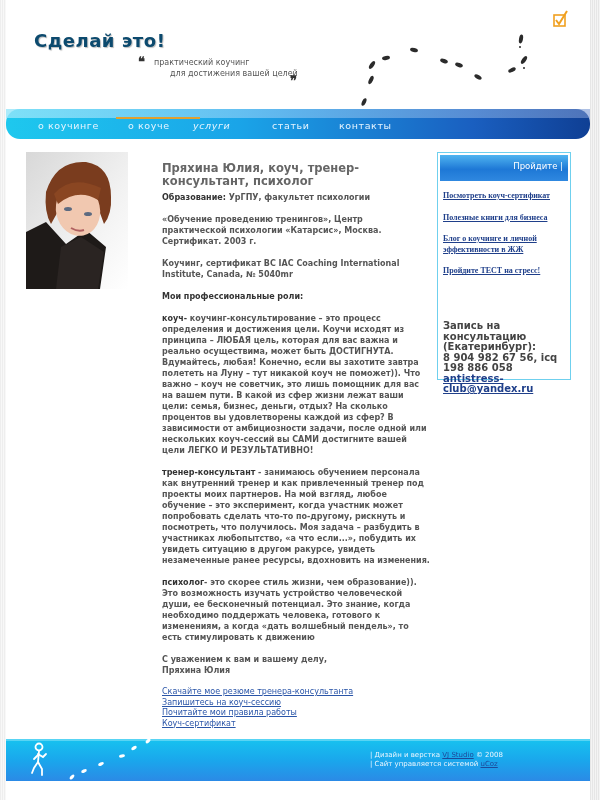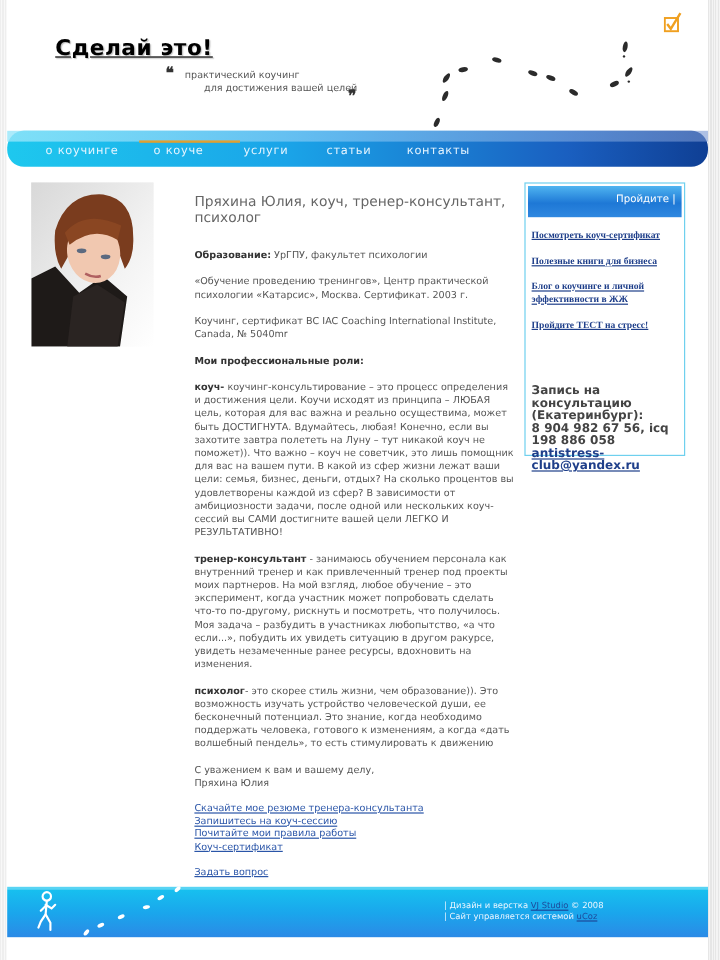--- a/index.html
+++ b/index.html
@@ -6,23 +6,23 @@
   html, body { width: 600px; height: 800px; background: #ffffff; overflow: hidden; }
   body { font-family: "DejaVu Sans", "Liberation Sans", sans-serif; color: #444; position: relative; }
 
   .page { position: absolute; left: 6px; top: 0; width: 584px; height: 800px; background: #fff; }
   .edge-left { position: absolute; left: 0; top: 0; width: 6px; height: 800px;
     background: repeating-linear-gradient(90deg, #eeeeee 0 1px, #f8f8f8 1px 2px); }
   .edge-right { position: absolute; left: 590px; top: 0; width: 10px; height: 800px;
     background: repeating-linear-gradient(90deg, #e6e6e6 0 1px, #f4f4f4 1px 2px); }
 
   
-  .logo { position: absolute; left: 40px; top: 30px; font-family: "DejaVu Sans", sans-serif;
-    font-weight: bold; font-size: 18px; color: #000000; letter-spacing: 0.5px;
-    text-shadow: 1px 1px 1px #bdbdbd; text-decoration: underline; }
+  .logo { position: absolute; left: 28px; top: 30px; font-family: "DejaVu Sans", sans-serif;
+    font-weight: bold; font-size: 18px; color: #0c4a6e; letter-spacing: 0.5px;
+    text-shadow: 1px 1px 1px #bdbdbd; }
   .tagline { position: absolute; left: 148px; top: 57px; font-size: 8px; color: #555; line-height: 11px; }
   .tagline .q { font-family: "DejaVu Serif", serif; font-weight: bold; font-size: 13px; color: #333; }
   .tagline .q-open { position: absolute; left: -16px; top: -1px; }
   .tagline .l1 { display: block; }
   .tagline .l2 { display: block; padding-left: 16px; }
   .tagline .q-close { position: absolute; left: 136px; top: 18px; }
 
   .footprints { position: absolute; left: 320px; top: 10px; width: 260px; height: 100px; }
   .check-icon { position: absolute; left: 547px; top: 10px; width: 16px; height: 18px; }
 
@@ -34,22 +34,22 @@
   .nav-item { position: absolute; top: 9px; height: 21px; font-size: 9.5px; color: #e6f5ff;
     letter-spacing: 0.6px; line-height: 16px; cursor: pointer; }
   .nav-item.active::before { content: ""; position: absolute; left: -12px; top: -1px; width: 84px; height: 2px; background: #e0a030; }
 
   
   .photo { position: absolute; left: 20px; top: 152px; width: 102px; height: 137px;
     background: linear-gradient(135deg, #dcdcdc 0%, #f5f5f5 60%, #ffffff 100%); overflow: hidden; }
 
   
   .main { position: absolute; left: 156px; top: 162px; width: 268px; font-size: 8px; line-height: 11px; color: #555; }
-  .title { font-size: 11.5px; line-height: 13px; color: #666; font-weight: normal; margin-bottom: 19px; }
-  .main p { margin-bottom: 11px; }
+  .title { font-size: 11.5px; line-height: 13px; color: #666; font-weight: bold; margin-bottom: 4px; }
+  .main p { margin-bottom: 11px; font-weight: bold; }
   .main b { color: #333; }
   .main a { color: #2a55a8; text-decoration: underline; display: block; line-height: 10.5px; }
   .links { margin-top: 4px; }
   .links .gap { height: 11px; }
 
   
   .sidebar { position: absolute; left: 431px; top: 152px; width: 134px; height: 228px;
     border: 1px solid #6fd0ee; background: #fff; }
   .sidebar-head { height: 26px; margin: 2px; background: linear-gradient(180deg, #4fb4f0 0%, #1e78d6 55%, #2f88e0 100%);
     color: #fff; font-size: 8.5px; text-align: right; padding: 6px 5px 0 0; }
@@ -105,21 +105,21 @@
 
   <svg class="check-icon" viewBox="0 0 16 18">
     <rect x="1" y="5" width="11" height="11" fill="none" stroke="#f0a020" stroke-width="1.6"></rect>
     <path d="M3 10 L6 14 L14 1" fill="none" stroke="#f0a020" stroke-width="2"></path>
   </svg>
 
   <div class="nav">
     <div class="nav-top"></div>
     <div class="nav-item" style="left:32px;">о коучинге</div>
     <div class="nav-item active" style="left:122px;">о коуче</div>
-    <div class="nav-item" style="left:197px;">услуги</div>
+    <div class="nav-item" style="left:187px;font-style:italic;">услуги</div>
     <div class="nav-item" style="left:266px;">статьи</div>
     <div class="nav-item" style="left:333px;">контакты</div>
   </div>
 
   <div class="photo">
     <svg width="102" height="137" viewBox="0 0 102 137">
       <defs>
         <linearGradient id="bg" x1="0" y1="0" x2="1" y2="1">
           <stop offset="0" stop-color="#d8d8d8"></stop>
             <stop offset="0.6" stop-color="#f2f2f2"></stop>

